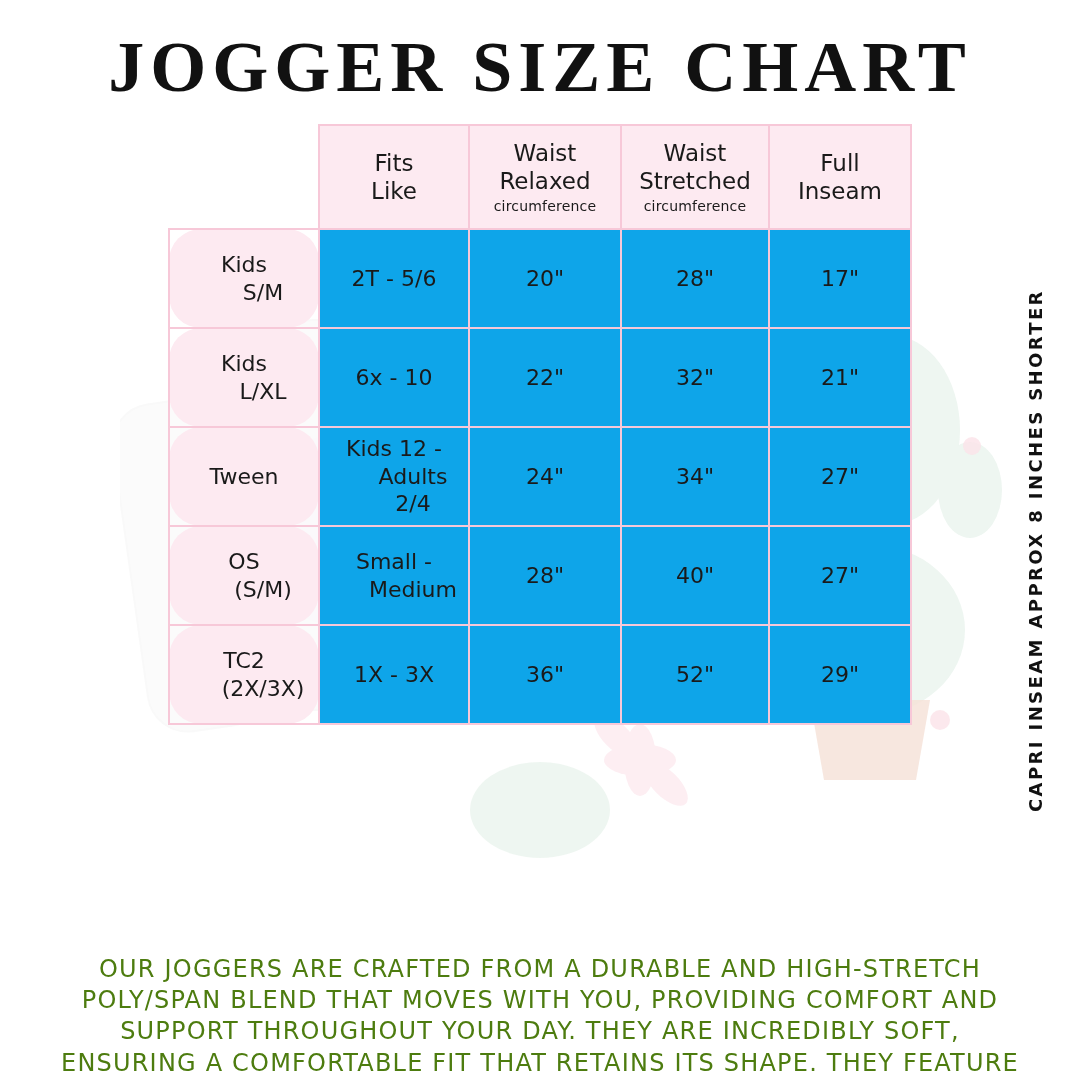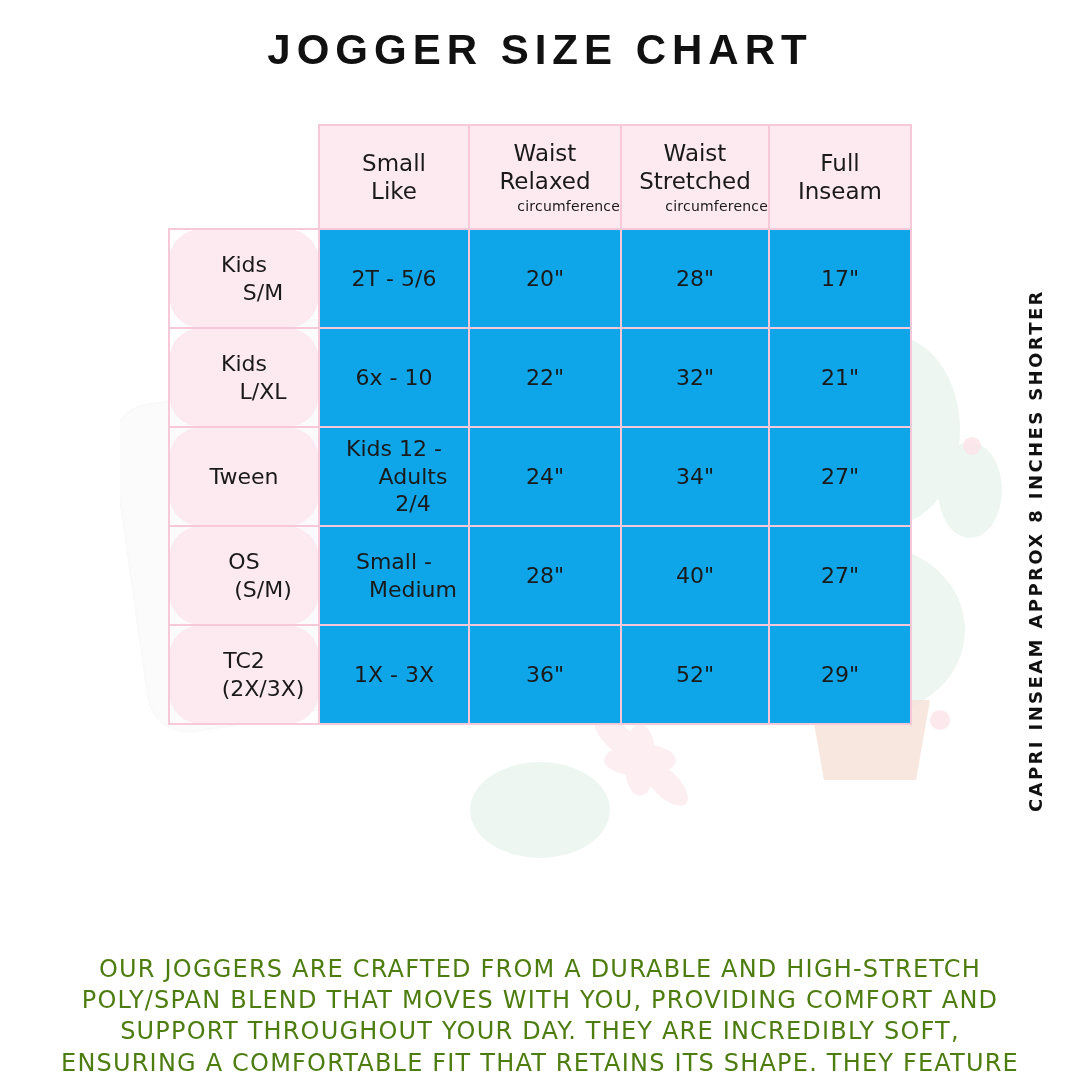--- a/index.html
+++ b/index.html
@@ -47,26 +47,26 @@
     opacity: .35;
   }
 
   
   .title {
     position: absolute;
     top: 26px;
     left: 0;
     width: 100%;
     text-align: center;
-    font-size: 42px;
+    font-size: 72px;
     letter-spacing: 6px;
     font-weight: 700;
     color: #111111;
     z-index: 3;
-    font-family: Liberation Sans, sans-serif;
+    font-family: Liberation Serif, serif;
   }
 
   
   .chart-wrap {
     position: absolute;
     left: 168px;
     top: 124px;
     z-index: 2;
   }
   table.size-chart {
@@ -96,21 +96,20 @@
     height: 102px;
     background: #fdeaf1;
     font-size: 23px;
     line-height: 1.22;
   }
   thead th .sub {
     display: block;
     font-size: 14px;
     letter-spacing: .2px;
     margin-top: 2px;
-    text-align: right;
   }
   tbody td {
     height: 97px;
     font-size: 22px;
     line-height: 1.25;
     background: #0ea5e9;
   }
   tbody td.size-cell {
     background: #fdeaf1;
     font-size: 22px;
@@ -205,21 +204,21 @@
       <col class="col-size">
         <col class="col-fits">
         <col class="col-wr">
         <col class="col-ws">
         <col class="col-inseam">
     </colgroup>
     <thead>
       <tr>
         <th class="corner-blank"></th>
         <th>
-          <span>Small</span><br>
+          <span>Fits</span><br>
           <span>Like</span>
         </th>
         <th>
           <span>Waist</span><br>
           <span>Relaxed</span>
           <span class="sub">circumference</span>
         </th>
         <th>
           <span>Waist</span><br>
           <span>Stretched</span>

